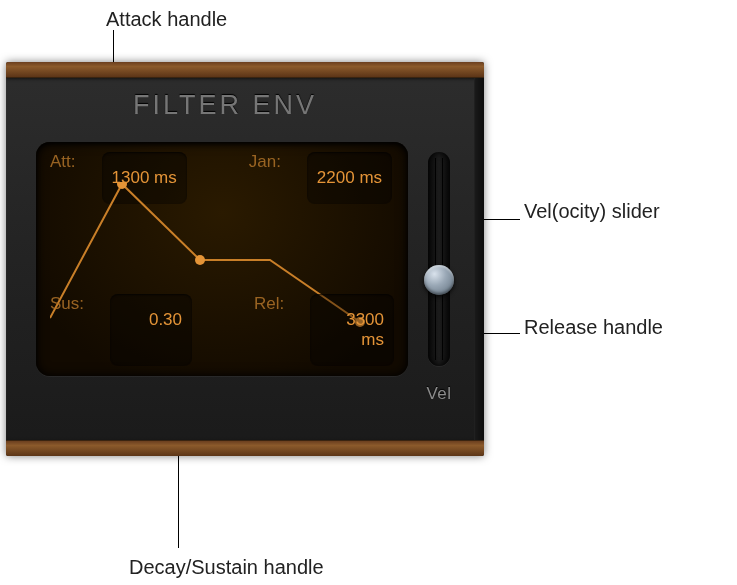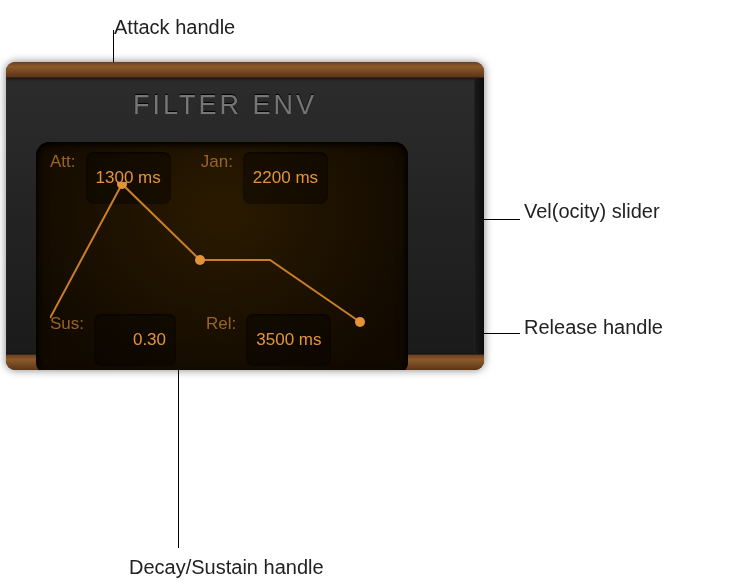--- a/index.html
+++ b/index.html
@@ -13,42 +13,42 @@
       height: 585px;
       background: #fff;
       position: relative;
     }
     .annotation {
       position: absolute;
       font-size: 20px;
       color: #222;
       white-space: nowrap;
     }
-    .ann-attack { left: 106px; top: 16px; margin-left: 8px; }
+    .ann-attack { left: 106px; top: 8px; }
     .ann-velocity { left: 524px; top: 200px; }
     .ann-release { left: 524px; top: 316px; }
     .ann-decay { left: 114px; top: 556px; margin-left: 15px; }
 
     .line {
       position: absolute;
       background: #000;
     }
     .line-attack { left: 113px; top: 30px; width: 1px; height: 180px; }
     .line-velocity { left: 448px; top: 219px; width: 72px; height: 1px; }
     .line-release { left: 326px; top: 333px; width: 194px; height: 1px; }
     .line-decay { left: 178px; top: 268px; width: 1px; height: 280px; }
 
     .plugin-panel {
       position: absolute;
       left: 6px;
       top: 62px;
       width: 478px;
-      height: 308px;
+      height: 394px;
       background: linear-gradient(180deg, #2d2d2d 0%, #232323 50%, #1a1a1a 100%);
-      border-radius: 9px;
+      border-radius: 2px;
       box-shadow: inset 0 1px 2px rgba(255,255,255,0.08), 0 0 8px rgba(0,0,0,0.5);
       overflow: hidden;
     }
 
     .wood-top, .wood-bottom {
       position: absolute;
       left: 0;
       right: 0;
       height: 16px;
       background: linear-gradient(180deg, #6b3f1f 0%, #8b5a2b 30%, #5c3517 100%);
@@ -81,21 +81,21 @@
       box-shadow: inset 0 0 12px #000, inset 0 2px 4px rgba(0,0,0,0.9), 0 1px 0 rgba(255,255,255,0.05);
       color: #d98b2a;
       font-size: 17px;
     }
 
     .readouts {
       position: absolute;
       left: 14px;
       right: 14px;
       display: flex;
-      gap: 10px;
+      gap: 26px;
     }
     .readouts.top { top: 10px; }
     .readouts.bottom { bottom: 10px; }
 
     .ro-label { color: #af7228; opacity: 0.85; cursor: default; user-select: none; }
     .ro-value {
       background: rgba(0,0,0,0.35);
       border-radius: 8px;
       padding: 16px 10px;
       color: #e49437;
@@ -221,17 +221,22 @@
       <circle id="h-attack" class="handle" r="5" cx="72" cy="2"></circle>
       <circle id="h-decay" class="handle" r="5" cx="150" cy="78"></circle>
       <circle id="h-release" class="handle" r="5" cx="310" cy="140"></circle>
     </svg>
 
     <div class="readouts bottom">
       <span class="ro-label">Sus:</span>
       <span class="ro-value">0.30</span>
       <span style="flex:0 0 10px"></span>
       <span class="ro-label">Rel:</span>
-      <span class="ro-value">3500 ms</span>
+      <span class="ro-value">3300 ms</span>
     </div>
   </div>
 
+  <div class="vel-slider">
+    <div class="vel-track"></div>
+    <div class="vel-thumb" id="vel-thumb" style="top: 138.4px;"></div>
+    <div class="vel-label">Vel</div>
+  </div>
 </div>
 
 </body></html>

